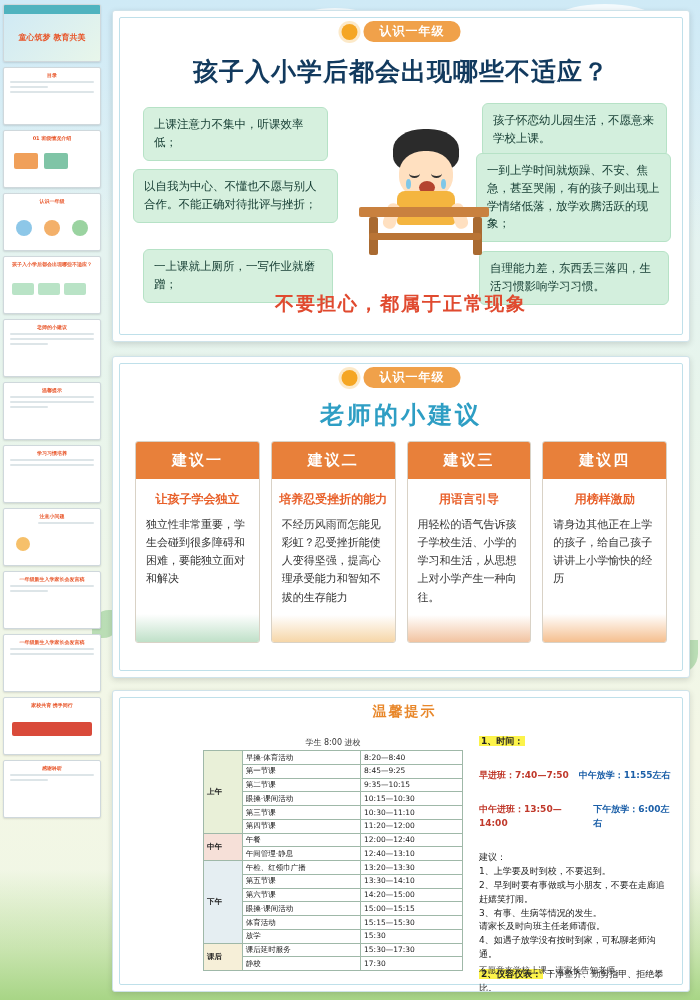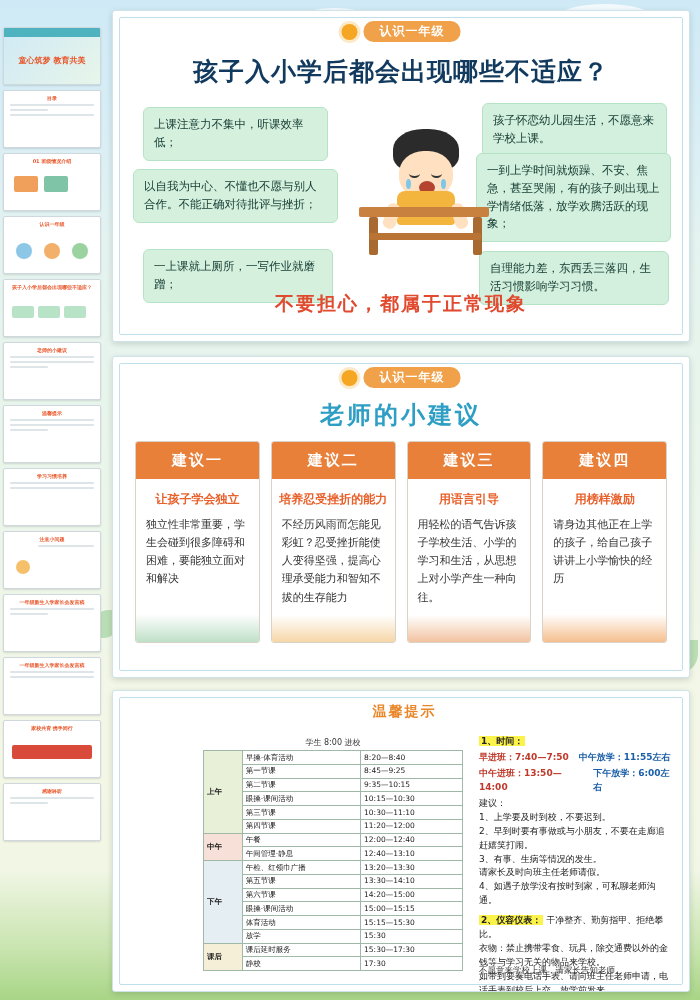--- a/index.html
+++ b/index.html
@@ -22,21 +22,21 @@
     padding:4px 0 0 0;box-sizing:border-box;z-index:5;}
   .thumb{width:96px;height:56px;margin:0 auto 5px auto;background:#fff;
     border:1px solid #cfd8dc;border-radius:2px;position:relative;overflow:hidden;
     box-shadow:0 1px 2px rgba(0,0,0,.12);}
   .thumb .tbar{height:9px;background:#4fb3bf;}
   .thumb .ttitle{font-size:5px;color:#e8562a;text-align:center;margin-top:4px;font-weight:bold;}
   .thumb .tline{height:2px;background:#dde5e8;margin:3px 6px;border-radius:1px;}
   .thumb .tline.short{width:40%;}
   .thumb .tbox{position:absolute;background:#f0a05a;border-radius:2px;}
   .thumb .tcircle{position:absolute;border-radius:50%;background:#8dc7e8;}
-  .thumb.t1{background:linear-gradient(135deg,#cfe9f5,#e8f6ea);margin-top:23px;}
+  .thumb.t1{background:linear-gradient(135deg,#cfe9f5,#e8f6ea);}
   .thumb.t1 .big{font-size:8px;color:#e8562a;font-weight:bold;text-align:center;margin-top:18px;}
 
   
   .slide{position:absolute;left:112px;width:576px;background:#ffffff;
     border:1px solid #cfe3ea;border-radius:3px;box-shadow:0 2px 6px rgba(0,0,0,.14);
     overflow:hidden;}
   .slide-inner{position:absolute;inset:6px;border:1px solid #bfe0ea;border-radius:2px;background:#fff;}
   .slide1{top:10px;height:330px;}
   .slide2{top:356px;height:320px;}
   .slide3{top:690px;height:300px;}
@@ -109,21 +109,21 @@
   .row-noon td:first-child{background:#f6e0d8;}
   .row-pm td:first-child{background:#e5eef2;}
   .row-after td:first-child{background:#f6efd8;}
   .tbl-cap{font-size:9px;color:#444;text-align:center;margin-top:20px;}
   .tbl-top{font-size:8px;text-align:center;padding-bottom:2px;color:#333;}
 
   .notes{position:absolute;left:366px;top:44px;right:16px;font-size:9px;color:#222;line-height:1.55;}
   .nlabel{background:#fcf34a;font-weight:bold;padding:0 2px;}
   .nred{color:#c0392b;font-weight:bold;}
   .nblue{color:#1b5fa8;font-weight:bold;}
-  .nrow{display:flex;gap:10px;margin:2px 0;}
+  .nrow{display:flex;gap:10px;margin:20px 0;}
   .s3-foot{position:absolute;left:366px;right:16px;bottom:14px;font-size:8.5px;color:#333;}
 </style>
 </head>
 <body>
 
 <div class="bg-sky"></div>
 <div class="bg-grass"></div>
 <div class="cloud" style="left:300px;top:8px;width:70px;height:22px;"></div>
 <div class="cloud" style="left:560px;top:4px;width:90px;height:24px;"></div>
 <div class="leafy" style="left:92px;top:610px;width:28px;height:28px;"></div>

